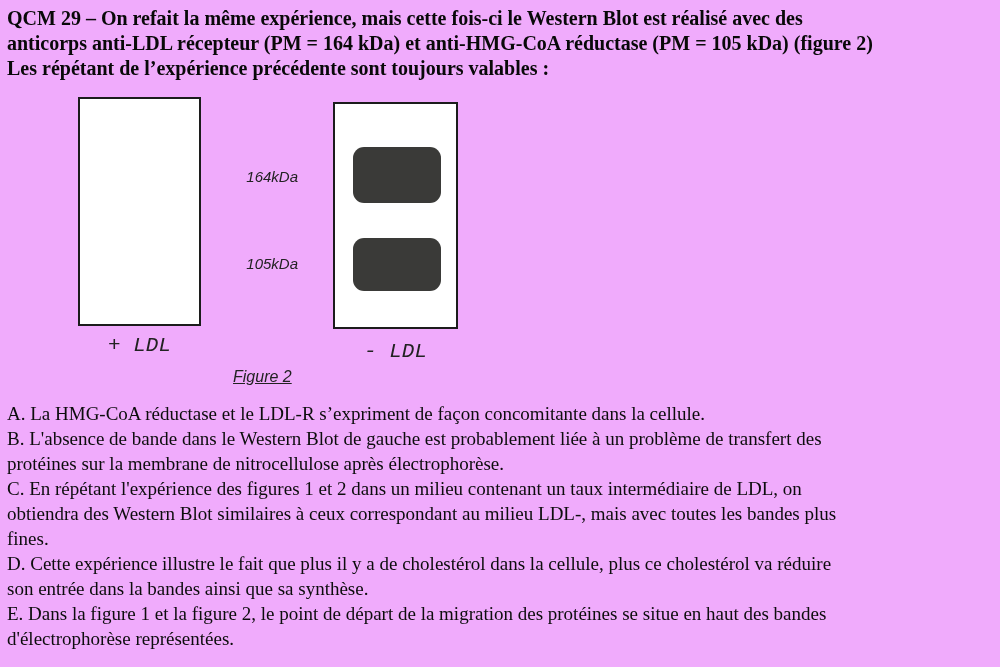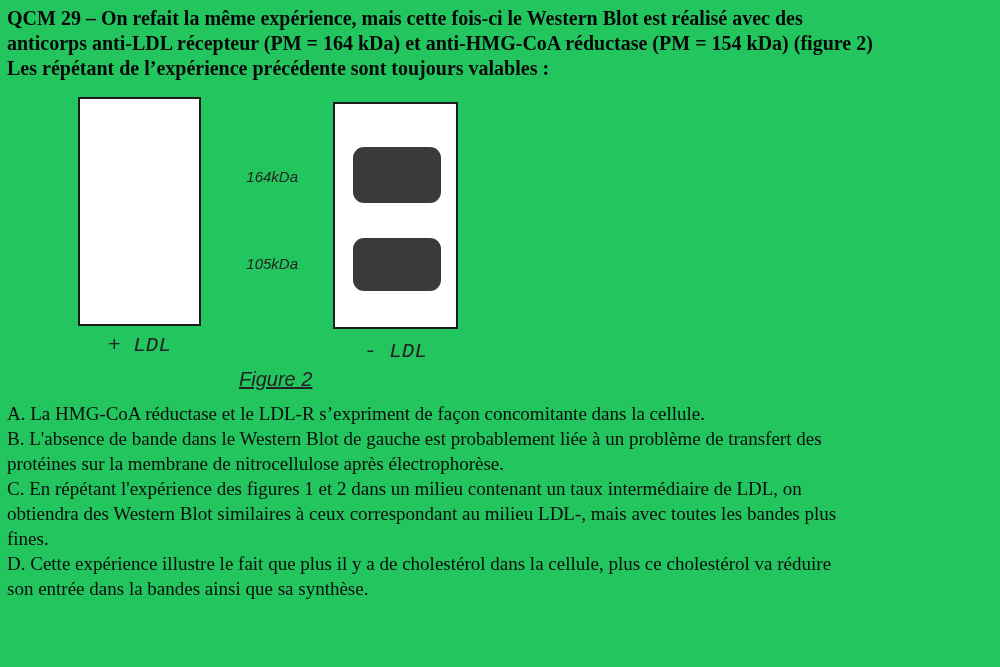--- a/index.html
+++ b/index.html
@@ -4,21 +4,21 @@
 <style>
   html, body {
     margin: 0;
     padding: 0;
     background: #ffffff;
   }
   .page {
     position: relative;
     width: 1000px;
     height: 667px;
-    background: #22c55e;
+    background: #f0abfc;
     color: #0d0d0d;
     overflow: hidden;
   }
 
   
   .question {
     position: absolute;
     left: 7px;
     top: 6px;
     width: 985px;
@@ -67,25 +67,25 @@
     font-family: Liberation Mono, monospace;
     font-style: italic;
     font-size: 21px;
     color: #222222;
   }
   .label-left  { left: 35px;  top: 334px; width: 123px; text-align: center; }
   .label-right { left: 290px; top: 340px; width: 125px; text-align: center; }
 
   .caption {
     position: absolute;
-    left: 196px;
+    left: 190px;
     top: 368px;
     font-family: "Liberation Sans", sans-serif;
     font-style: italic;
-    font-size: 20px;
+    font-size: 16px;
     color: #222222;
     text-decoration: underline;
   }
 
   
   .options {
     position: absolute;
     left: 7px;
     top: 401px;
     width: 988px;
@@ -96,21 +96,21 @@
   }
   .opt-line { height: 25px; white-space: nowrap; }
 </style>
 </head>
 <body>
 
 <div class="page">
 
   <div class="question">
     <div class="q-line">QCM 29 – On refait la même expérience, mais cette fois-ci le Western Blot est réalisé avec des</div>
-    <div class="q-line">anticorps anti-LDL récepteur (PM = 164 kDa) et anti-HMG-CoA réductase (PM = 154 kDa) (figure 2)</div>
+    <div class="q-line">anticorps anti-LDL récepteur (PM = 164 kDa) et anti-HMG-CoA réductase (PM = 105 kDa) (figure 2)</div>
     <div class="q-line">Les répétant de l’expérience précédente sont toujours valables :</div>
   </div>
 
   <div class="figure">
 
     <div class="lane lane-left"></div>
 
     <div class="marker marker-164">164kDa</div>
     <div class="marker marker-105">105kDa</div>
 
@@ -140,16 +140,20 @@
       <div class="opt-line">C. En répétant l'expérience des figures 1 et 2 dans un milieu contenant un taux intermédiaire de LDL, on</div>
       <div class="opt-line">obtiendra des Western Blot similaires à ceux correspondant au milieu LDL-, mais avec toutes les bandes plus</div>
       <div class="opt-line">fines.</div>
     </div>
 
     <div>
       <div class="opt-line">D. Cette expérience illustre le fait que plus il y a de cholestérol dans la cellule, plus ce cholestérol va réduire</div>
       <div class="opt-line">son entrée dans la bandes ainsi que sa synthèse.</div>
     </div>
 
+    <div>
+      <div class="opt-line">E. Dans la figure 1 et la figure 2, le point de départ de la migration des protéines se situe en haut des bandes</div>
+      <div class="opt-line">d'électrophorèse représentées.</div>
+    </div>
 
   </div>
 
 </div>
 
 </body></html>

